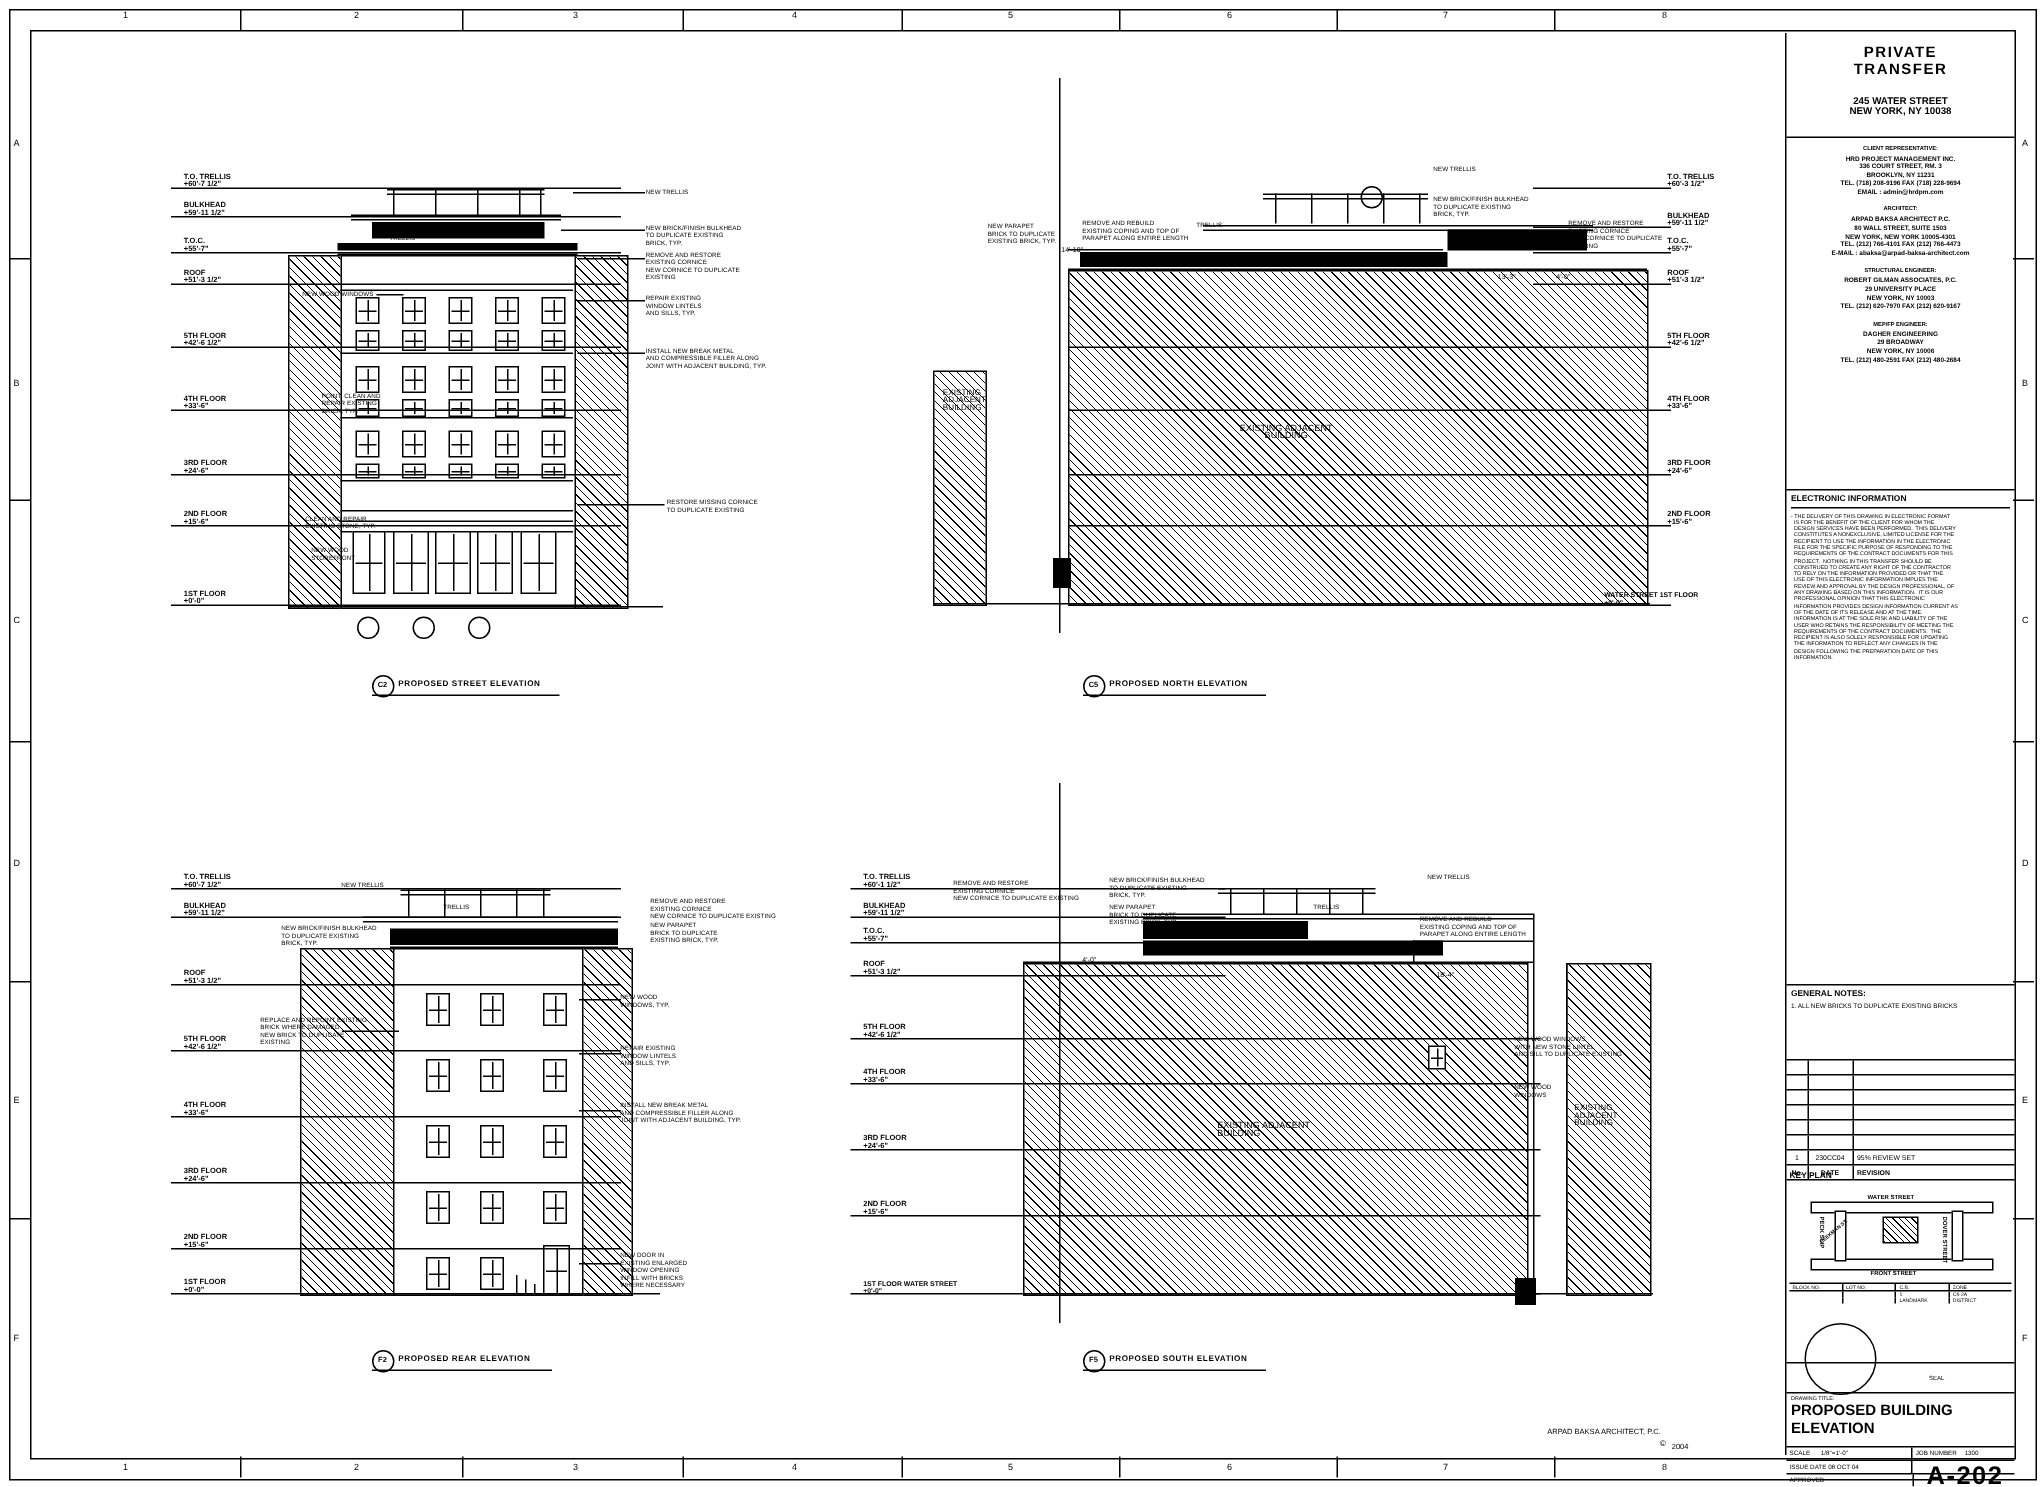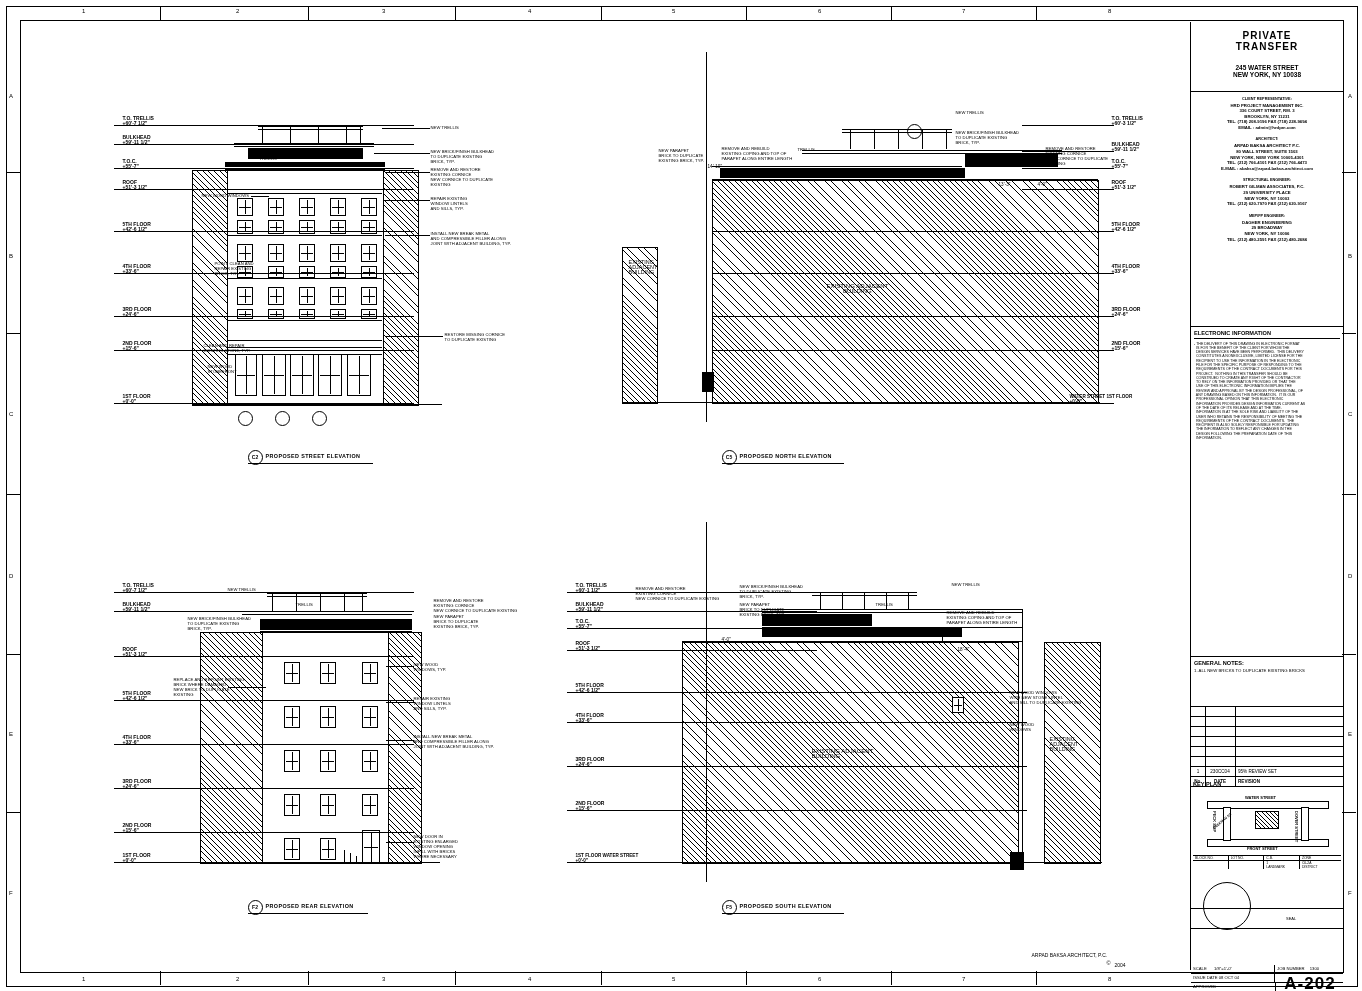--- a/index.html
+++ b/index.html
@@ -638,20 +638,24 @@
           </div>
         </div>
       </div>
     </div>
 
     <div class="tb-sec" style="top:862px;height:45px;">
       <div class="stamp" style="left:12px;top:-2px;"></div>
       <div style="position:absolute;left:95px;top:32px;font-size:4px;">SEAL</div>
     </div>
 
+    <div class="tb-sec" style="top:907px;height:36px;padding:1px 3px;">
+      <div style="font-size:3.6px;">DRAWING TITLE:</div>
+      <div class="bold" style="font-size:10px;line-height:12px;margin-top:1px;">PROPOSED BUILDING ELEVATION</div>
+    </div>
 
     <div style="position:absolute;top:943px;left:0;width:152px;">
       <div style="display:flex;border-bottom:1px solid #000;height:8px;">
         <div style="flex:1.6;border-right:1px solid #000;font-size:4.2px;padding-left:2px;line-height:8px;">
           <span>SCALE</span>
           <span style="margin-left:6px;">1/8"=1'-0"</span>
         </div>
         <div style="flex:1.3;font-size:4.2px;padding-left:2px;line-height:8px;">
           <span>JOB NUMBER</span>
           <span style="margin-left:4px;">1300</span>

